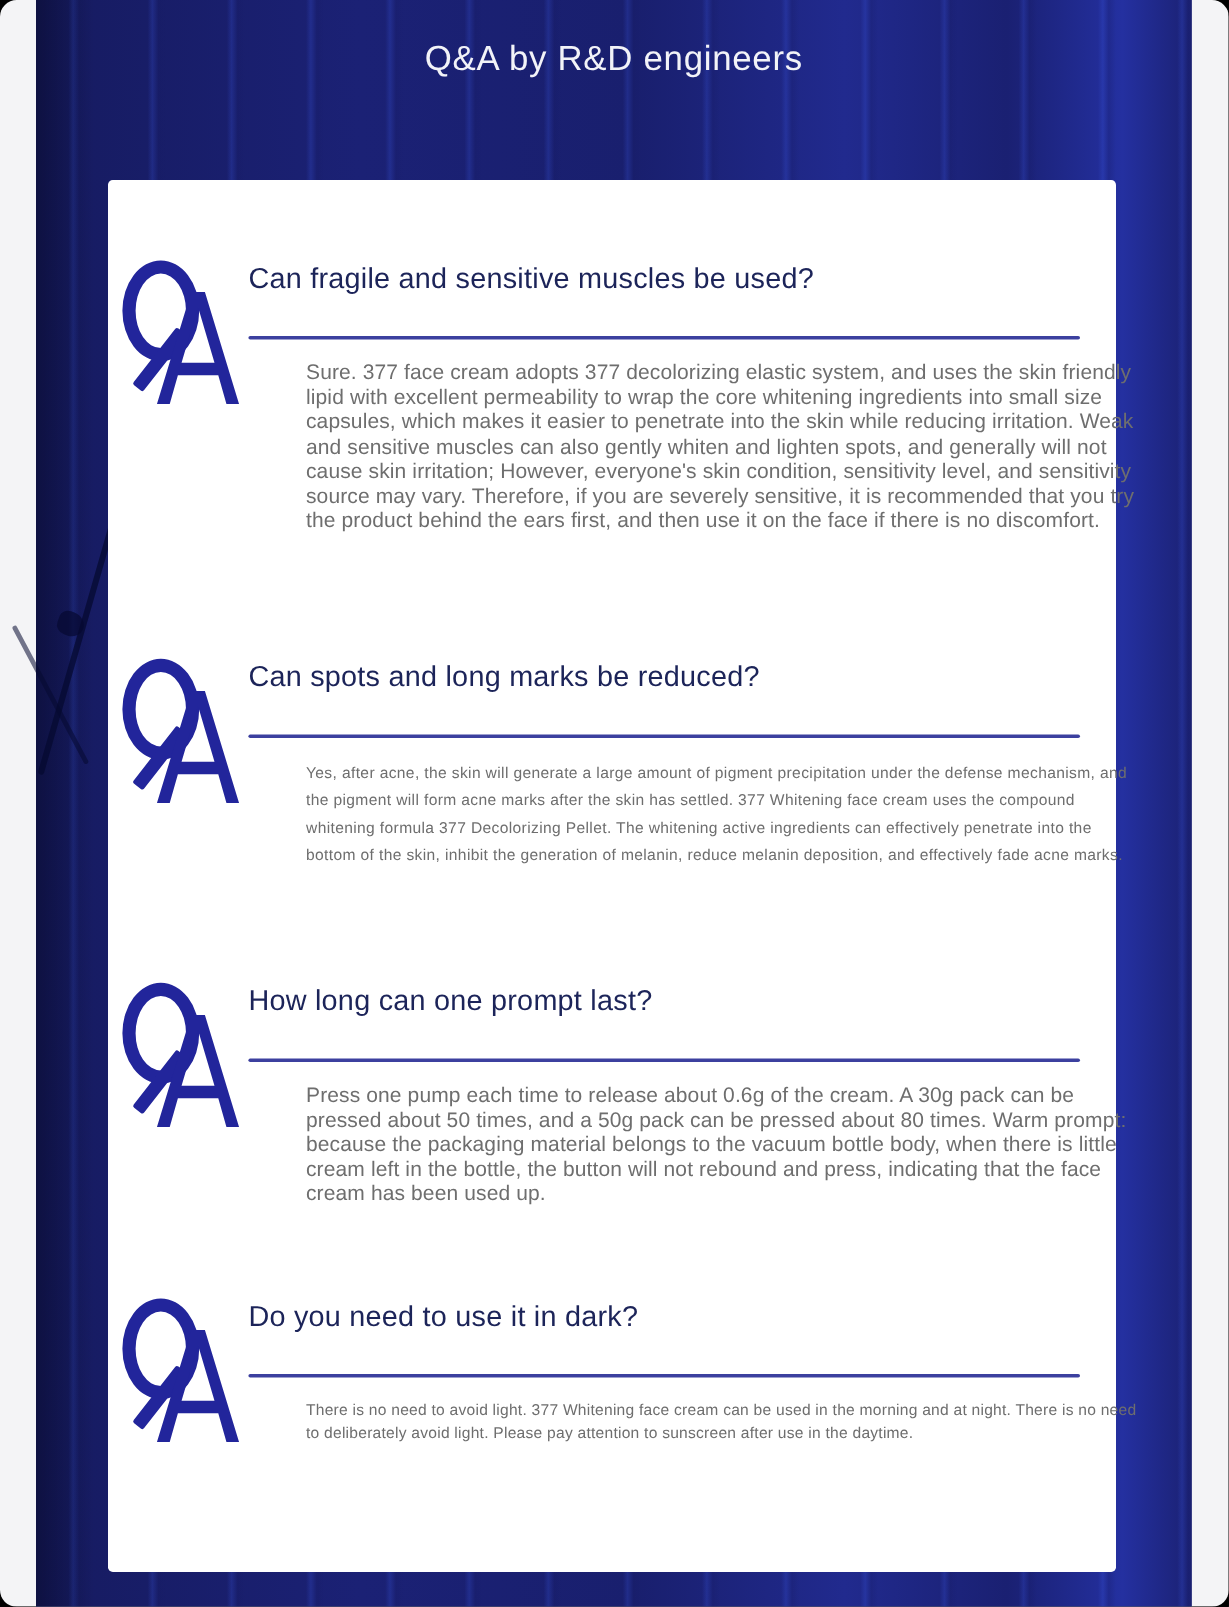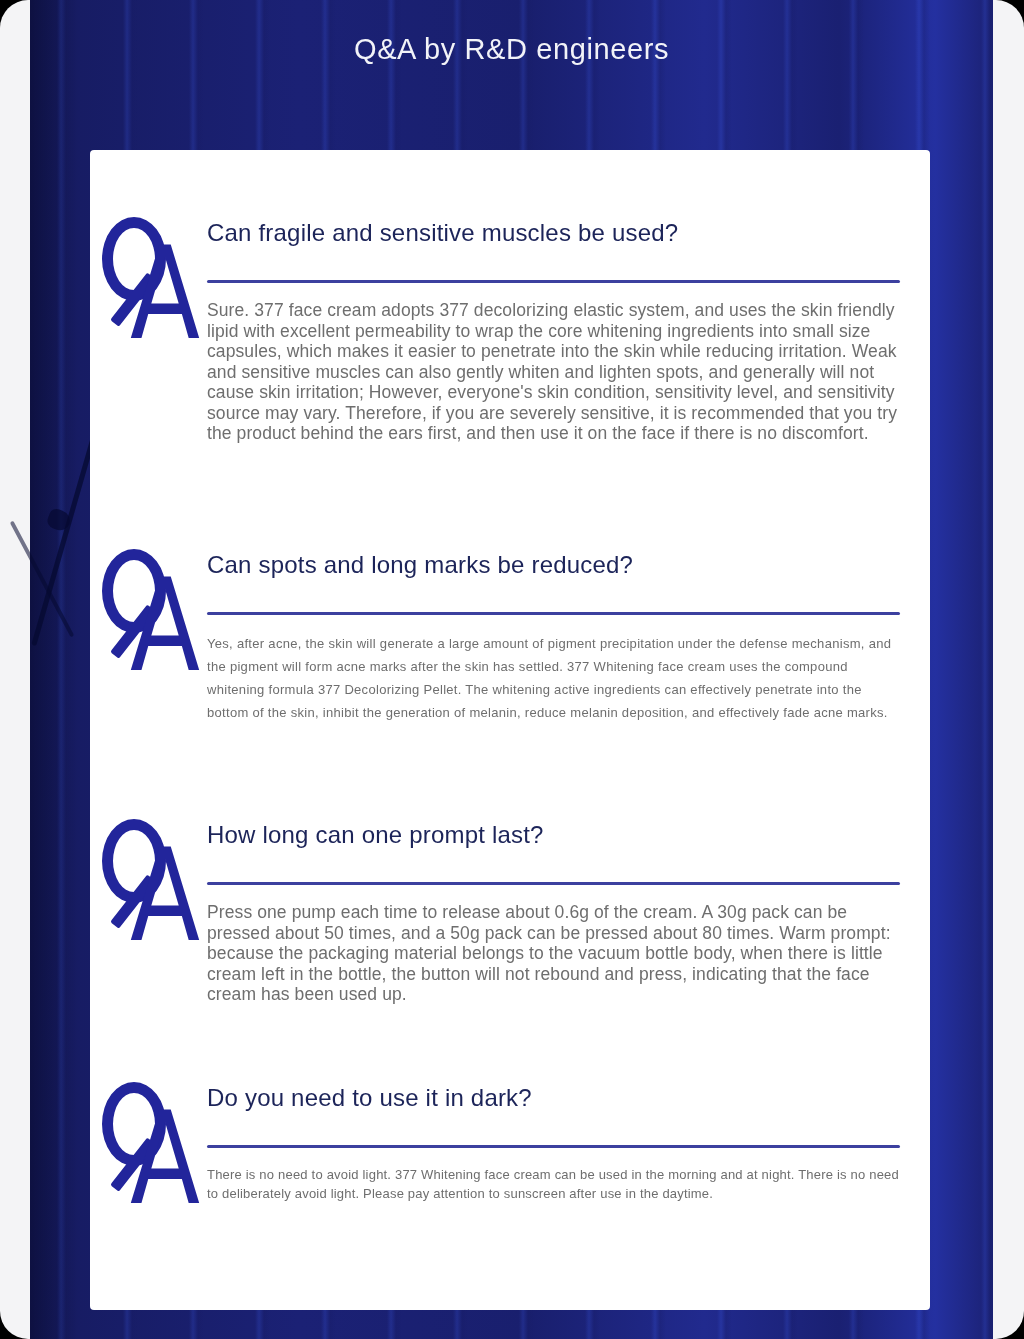--- a/index.html
+++ b/index.html
@@ -1,21 +1,21 @@
 <!DOCTYPE html>
 <html><head>
 <meta charset="utf-8">
 <style>
   html,body{margin:0;padding:0;background:#000;}
   .screen{
     position:relative;width:1024px;height:1339px;background:#000;
     overflow:hidden;font-family:"Liberation Sans","DejaVu Sans",sans-serif;
   }
   .page-frame{
-    position:absolute;inset:0;background:#f4f4f6;border-radius:28px;overflow:hidden;
+    position:absolute;inset:0;background:#f4f4f6;border-radius:14px;overflow:hidden;
   }
   .blue-panel{
     position:absolute;left:30px;top:0;width:963px;height:1339px;
     background-color:#1a2070;
     background-image:
       linear-gradient(90deg, rgba(0,0,15,0.38) 0%, rgba(0,0,15,0) 5%),
       repeating-linear-gradient(90deg,
         rgba(55,85,225,0) 0px, rgba(55,85,225,0) 27px,
         rgba(60,92,235,0.22) 31px, rgba(22,27,100,0.25) 36px,
         rgba(55,85,225,0) 42px, rgba(55,85,225,0) 66px),
@@ -65,21 +65,21 @@
   .qa-a{
     position:absolute;left:30px;top:32px;
     font-family:"DejaVu Sans",sans-serif;font-size:128px;line-height:0.78;
     font-weight:400;transform:scaleX(0.8);transform-origin:left top;
   }
   .sec-body{margin-left:107px;padding-top:6px;}
   .question{
     font-size:24px;color:#1c2459;letter-spacing:0.2px;line-height:30px;font-weight:400;
   }
   .divider{height:3px;background:#3c409f;border-radius:2px;margin-top:32px;width:693px;}
-  .answer{color:#6e6e6e;margin-top:17px;width:693px;}
+  .answer{color:#6e6e6e;margin-top:17px;width:693px;margin-left:48px;}
   .answer--lg{font-size:17.5px;line-height:20.5px;letter-spacing:0.1px;}
   .answer--md{font-size:13px;line-height:23px;letter-spacing:0.3px;}
   .answer--sm{font-size:13px;line-height:19px;letter-spacing:0.2px;}
 </style>
 </head>
 <body>
 
 <div class="screen">
   <div class="page-frame">
     <div class="blue-panel">

